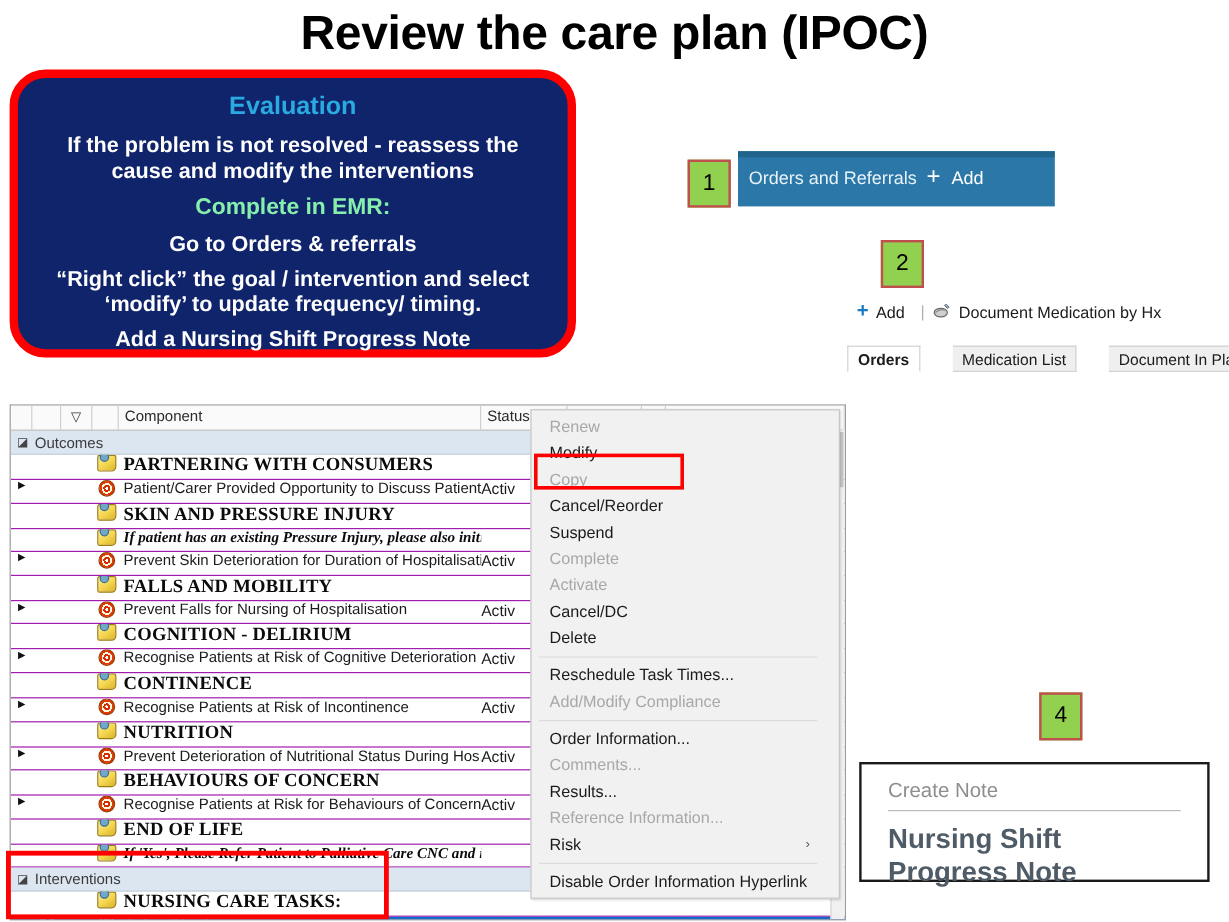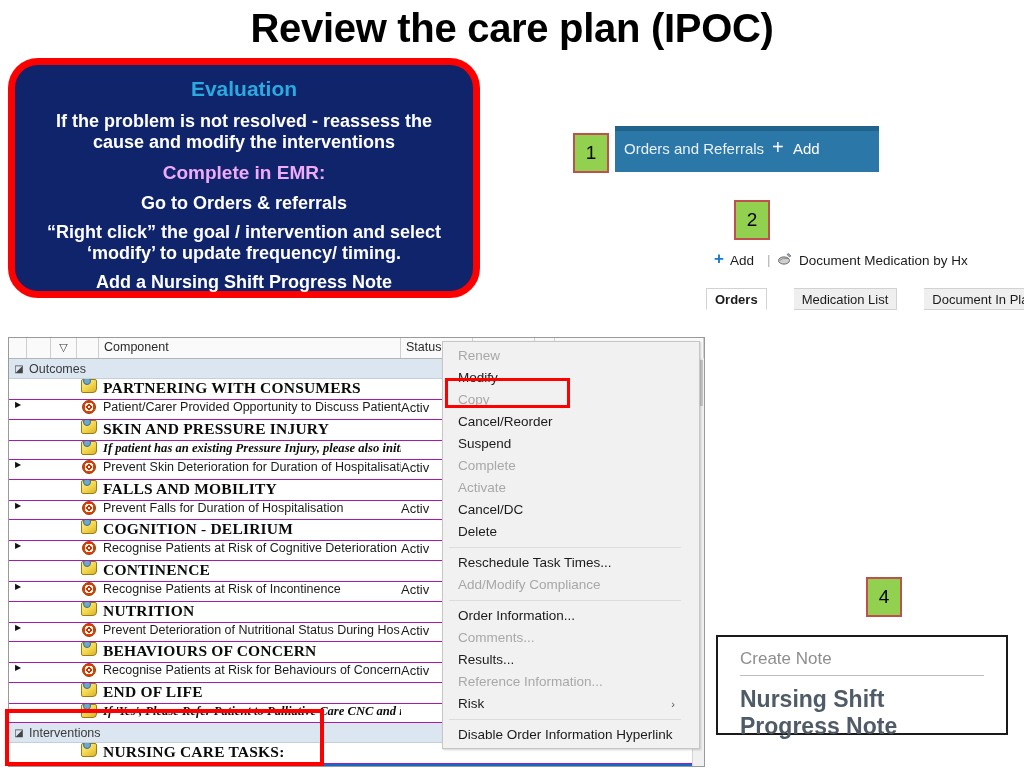--- a/index.html
+++ b/index.html
@@ -32,21 +32,21 @@
     text-align:center;
     color:#ffffff;
   }
   #eval-box .hdr{
     color:#29ABE2;font-size:21px;font-weight:bold;line-height:28px;margin-top:4px;
   }
   #eval-box .ln{
     font-size:18px;font-weight:bold;line-height:21px;margin-top:8px;
   }
   #eval-box .emr{
-    color:#f0abfc;font-size:19px;font-weight:bold;line-height:24px;margin-top:8px;
+    color:#86efac;font-size:19px;font-weight:bold;line-height:24px;margin-top:8px;
   }
 
   
   .badge{
     position:absolute;
     background:#92D14F;
     border:2px solid #C0504D;
     color:#000;
     font-size:19px;
     font-family:"Liberation Sans", sans-serif;
@@ -397,21 +397,21 @@
           <div class="cell stat"></div>
           <div class="cell dose"></div>
           <div class="cell gapc"></div>
           <div class="cell det"></div>
         </div>
         <div class="row goal">
           <div class="cell arrow">▶</div>
           <div class="cell chk"></div>
           <div class="cell blank"></div>
           <div class="cell icn"><span class="ico-goal"></span></div>
-          <div class="cell lbl">Prevent Falls for Duration of Hospitalisation</div>
+          <div class="cell lbl">Prevent Falls for Nursing of Hospitalisation</div>
           <div class="cell stat">Activ</div>
           <div class="cell dose"></div>
           <div class="cell gapc"></div>
           <div class="cell det"></div>
         </div>
         <div class="row sec">
           <div class="cell arrow"></div>
           <div class="cell chk"></div>
           <div class="cell blank"></div>
           <div class="cell icn"><span class="ico-sec"></span></div>

